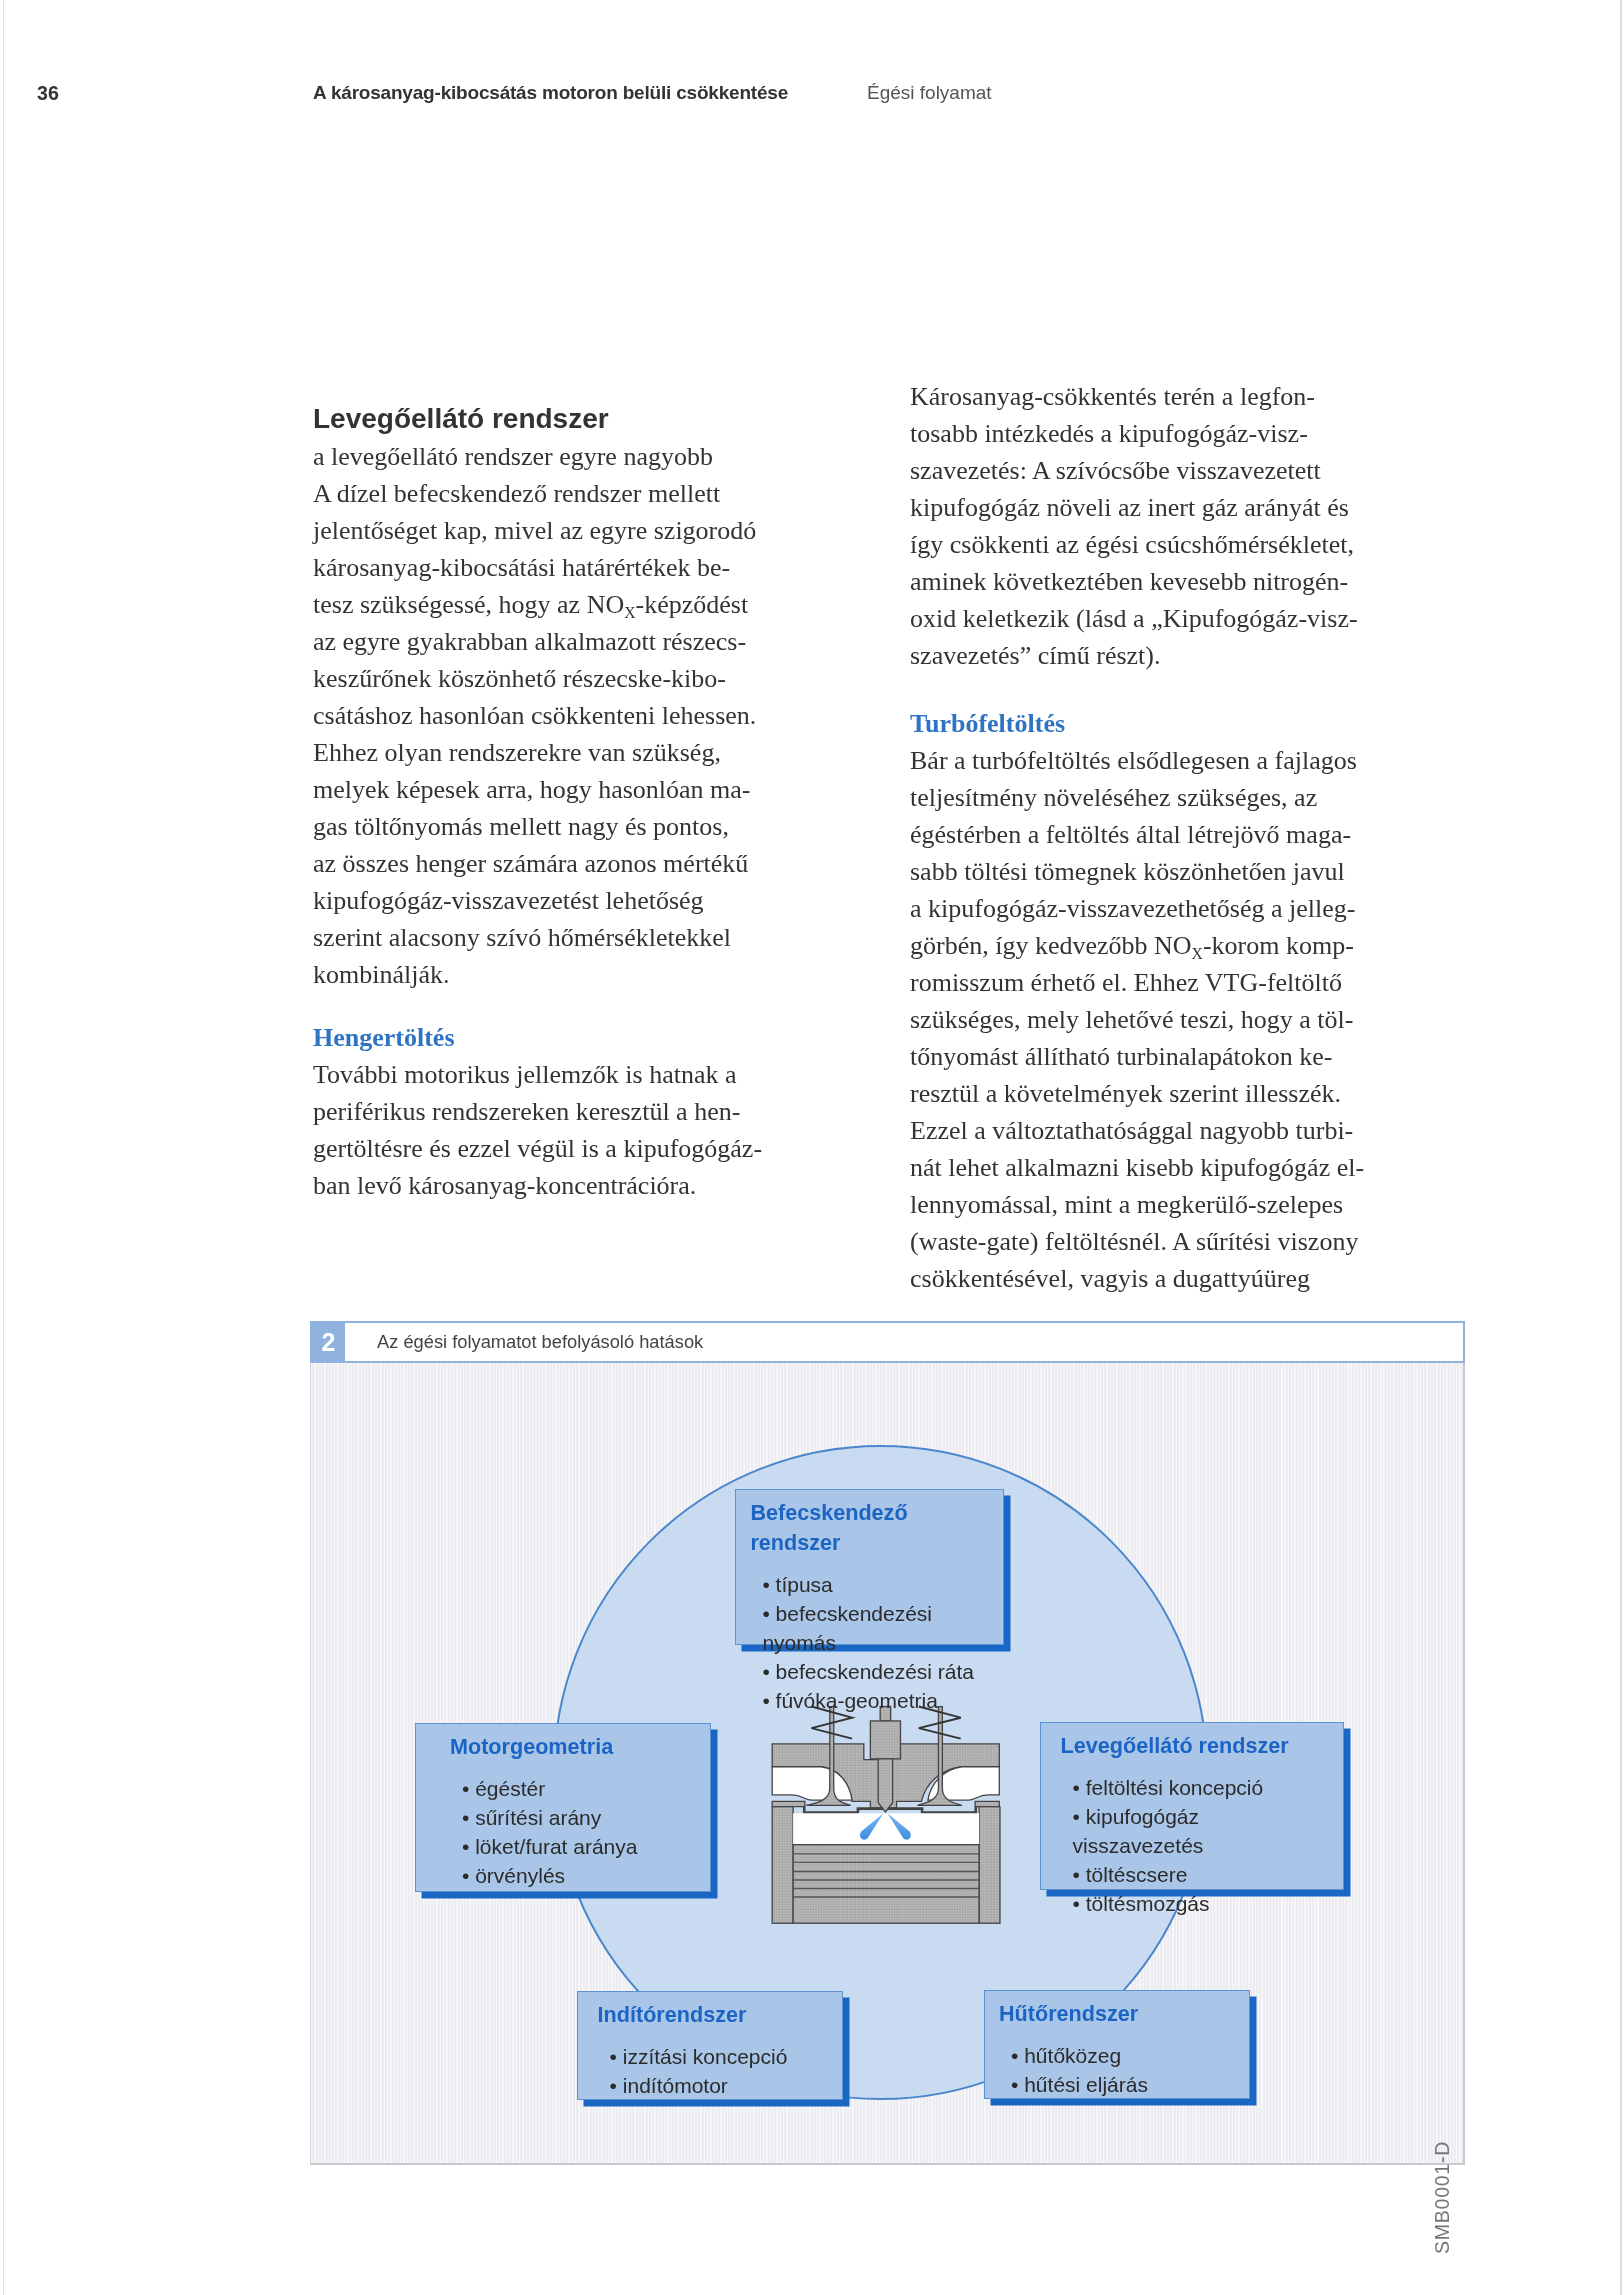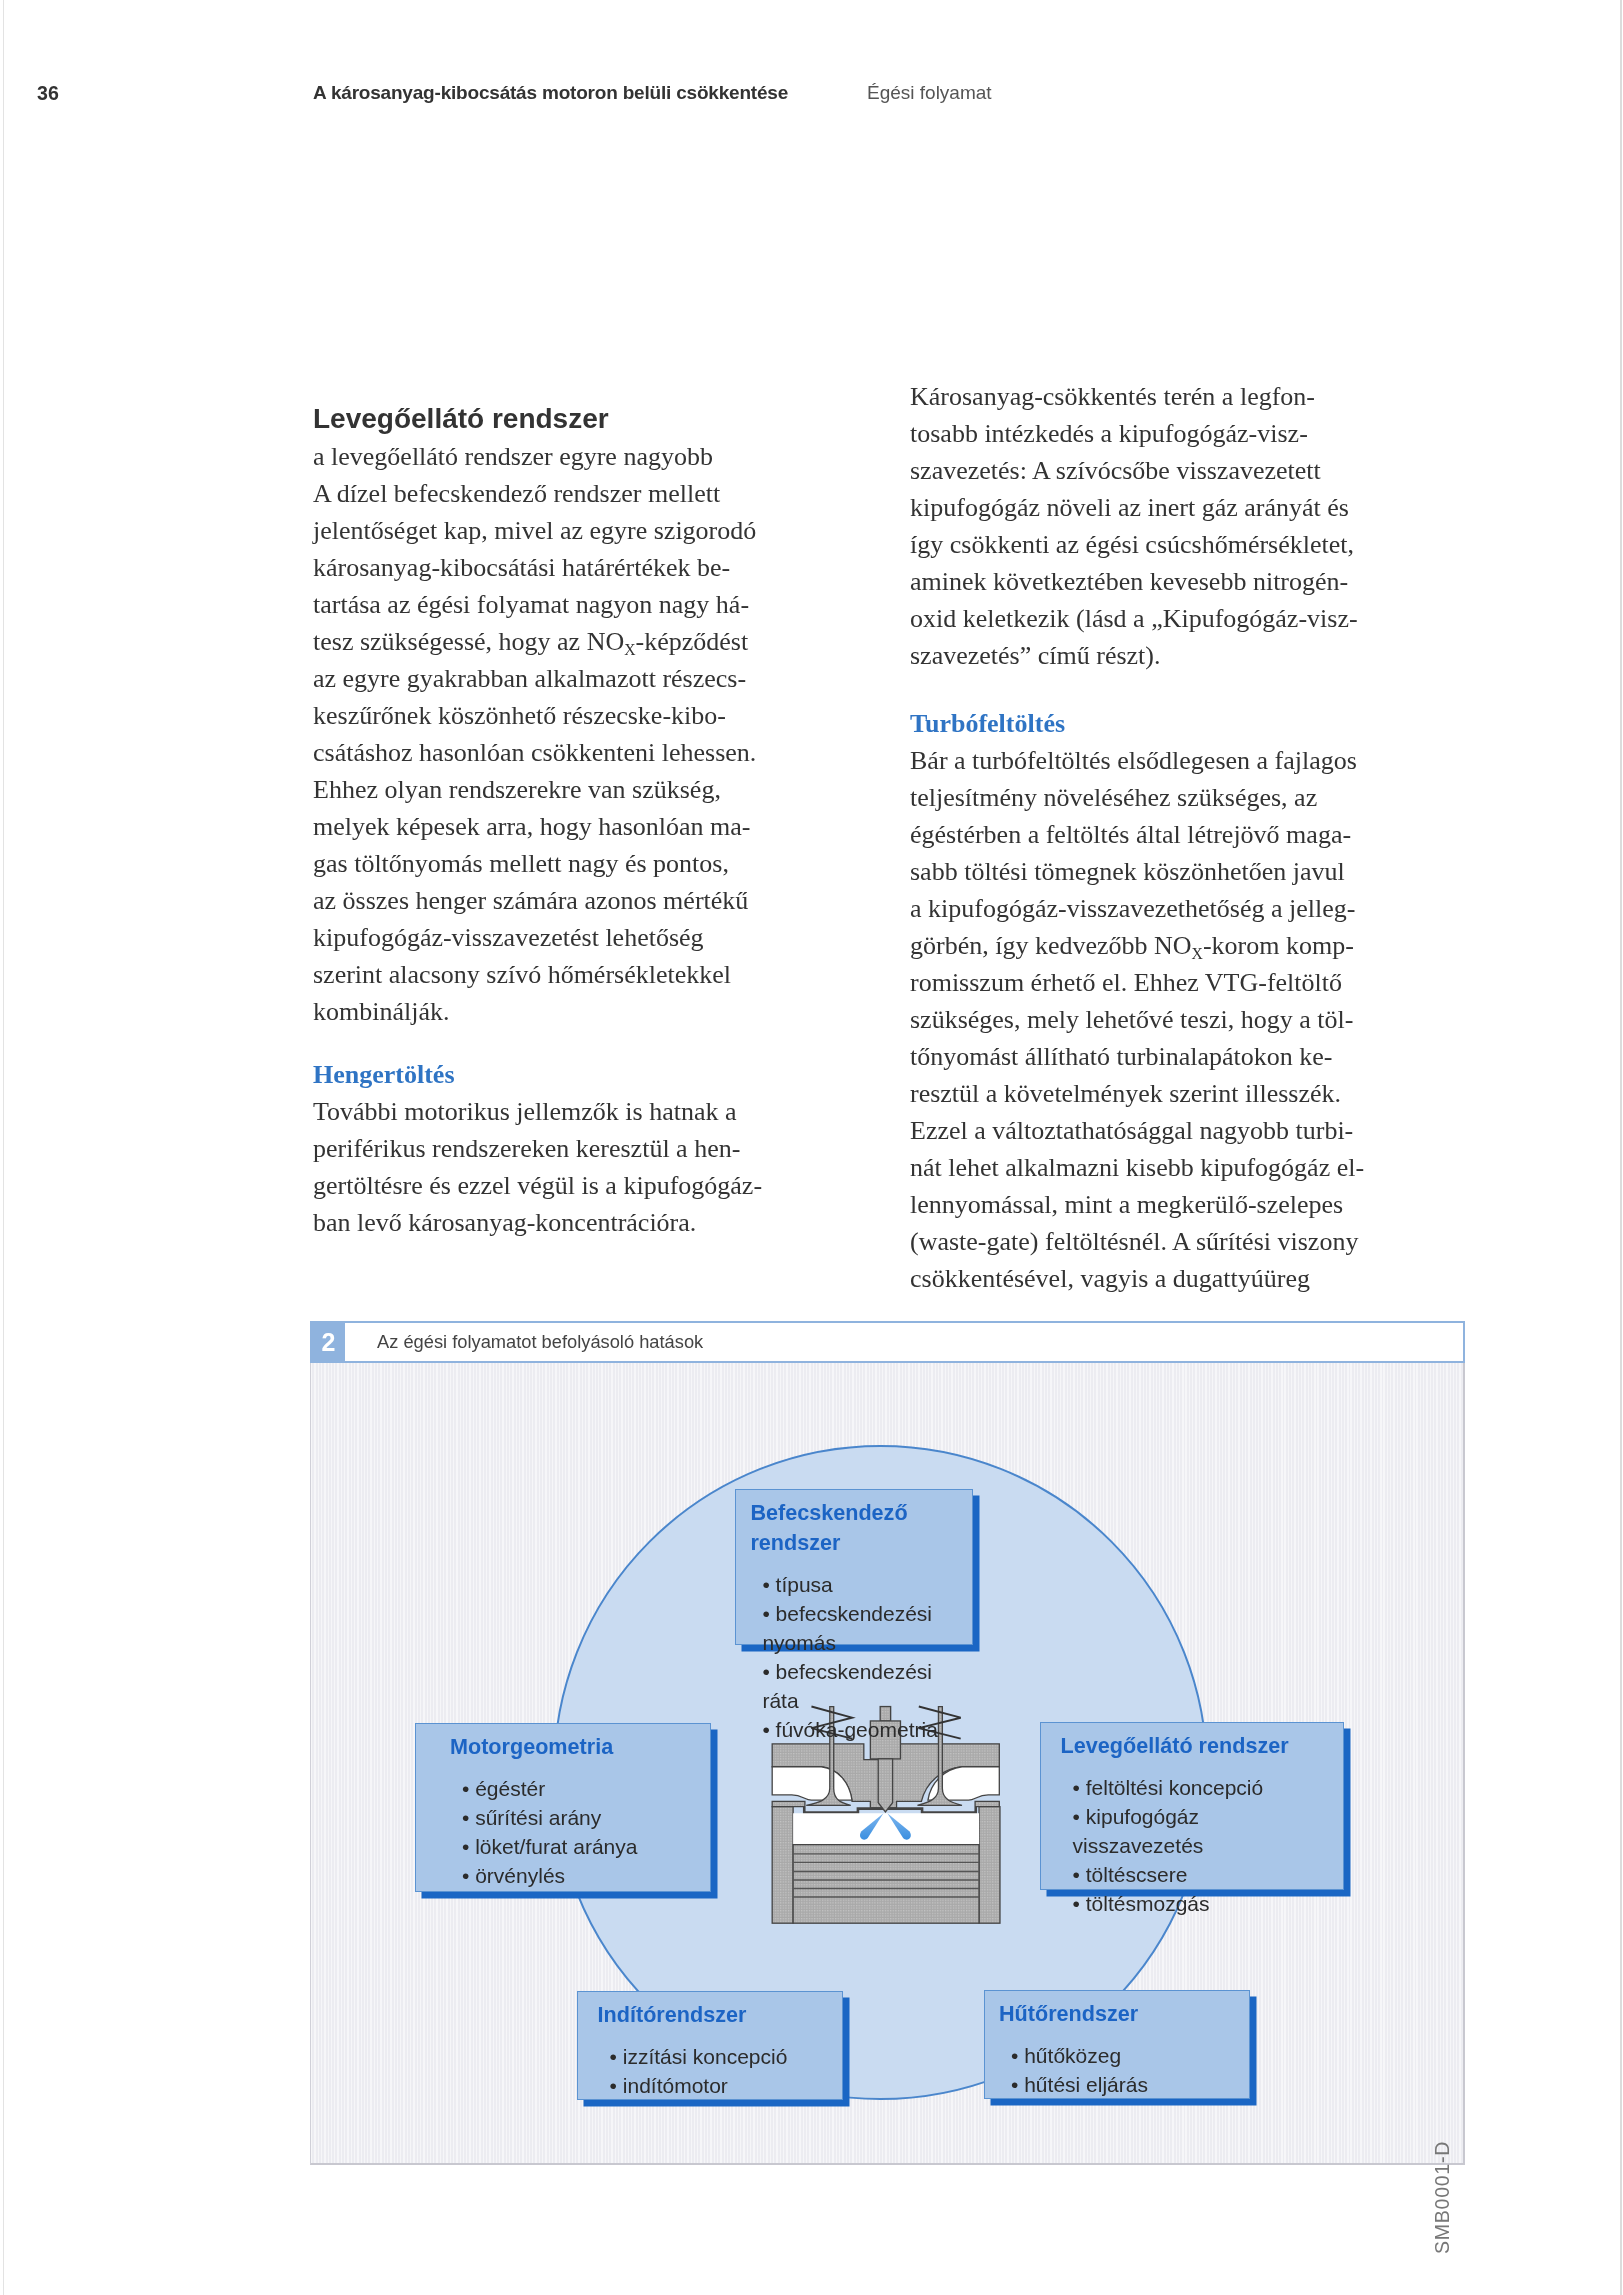--- a/index.html
+++ b/index.html
@@ -35,21 +35,21 @@
     border-left: 1.3px solid #d0d0d8; border-right: 2px solid #c8c8d0; border-bottom: 2px solid #c8c8d0; box-sizing: border-box; }
   .circle { position: absolute; left: 242px; top: 82px; width: 655px; height: 655px; border-radius: 50%;
     background: #c9dbf1; border: 2px solid #4a86cc; box-sizing: border-box; }
   .engine { position: absolute; left: 435px; top: 327px; width: 288px; height: 236px; }
 
   .box { position: absolute; background: #a9c6e8; border: 1.3px solid #5b93d2;
     box-shadow: 6.5px 6.5px 0 #1a66c4; font-family: "Liberation Sans", sans-serif; font-size: 21px; line-height: 29px; color: #2b2b2b; padding: 7.9px 14.4px 10.5px 14.4px; box-sizing: border-box; }
   .box-title { font-weight: bold; color: #1c64c4; font-size: 21.6px; line-height: 30px; }
   .box ul { list-style: none; padding: 0; margin: 12px; }
   .box li::before { content: "\2022\00a0"; }
-  .box-injection { left: 424px; top: 126px; width: 238px; height: 156px; }
+  .box-injection { left: 424px; top: 126px; width: 269px; height: 156px; }
   .box-geometry { left: 104px; top: 360px; width: 296px; height: 169px; padding-left: 34px; }
   .box-air { left: 729px; top: 359px; width: 304px; height: 168px; padding-left: 19.6px; }
   .box-start { left: 266px; top: 628px; width: 266px; height: 109px; padding-left: 19.6px; }
   .box-cool { left: 673px; top: 627px; width: 266px; height: 109px; padding-left: 14px; }
   .fig-code { position: absolute; right: 9.2px; bottom: 22px; font-family: "Liberation Sans", sans-serif; font-size: 19.6px; color: #777;
     transform: rotate(-90deg); transform-origin: right bottom; white-space: nowrap; letter-spacing: 0.7px; width: 0; }
   .fig-code span { position: absolute; right: 0; bottom: 0; }
 </style>
 </head>
 <body>
@@ -63,21 +63,20 @@
   <span class="section-title">Égési folyamat</span>
 </header>
 
 <section class="col col-left">
   <h2 class="h-main">Levegőellátó rendszer</h2>
   <p>
     <span class="line">a levegőellátó rendszer egyre nagyobb</span>
     <span class="line">A dízel befecskendező rendszer mellett</span>
     <span class="line">jelentőséget kap, mivel az egyre szigorodó</span>
     <span class="line">károsanyag-kibocsátási határértékek be-</span>
-    <span class="line">tartása az égési folyamat nagyon nagy há-</span>
     <span class="line"><span>tesz szükségessé, hogy az NO</span><sub>X</sub><span>-képződést</span></span>
     <span class="line">az egyre gyakrabban alkalmazott részecs-</span>
     <span class="line">keszűrőnek köszönhető részecske-kibo-</span>
     <span class="line">csátáshoz hasonlóan csökkenteni lehessen.</span>
     <span class="line">Ehhez olyan rendszerekre van szükség,</span>
     <span class="line">melyek képesek arra, hogy hasonlóan ma-</span>
     <span class="line">gas töltőnyomás mellett nagy és pontos,</span>
     <span class="line">az összes henger számára azonos mértékű</span>
     <span class="line">kipufogógáz-visszavezetést lehetőség</span>
     <span class="line">szerint alacsony szívó hőmérsékletekkel</span>

